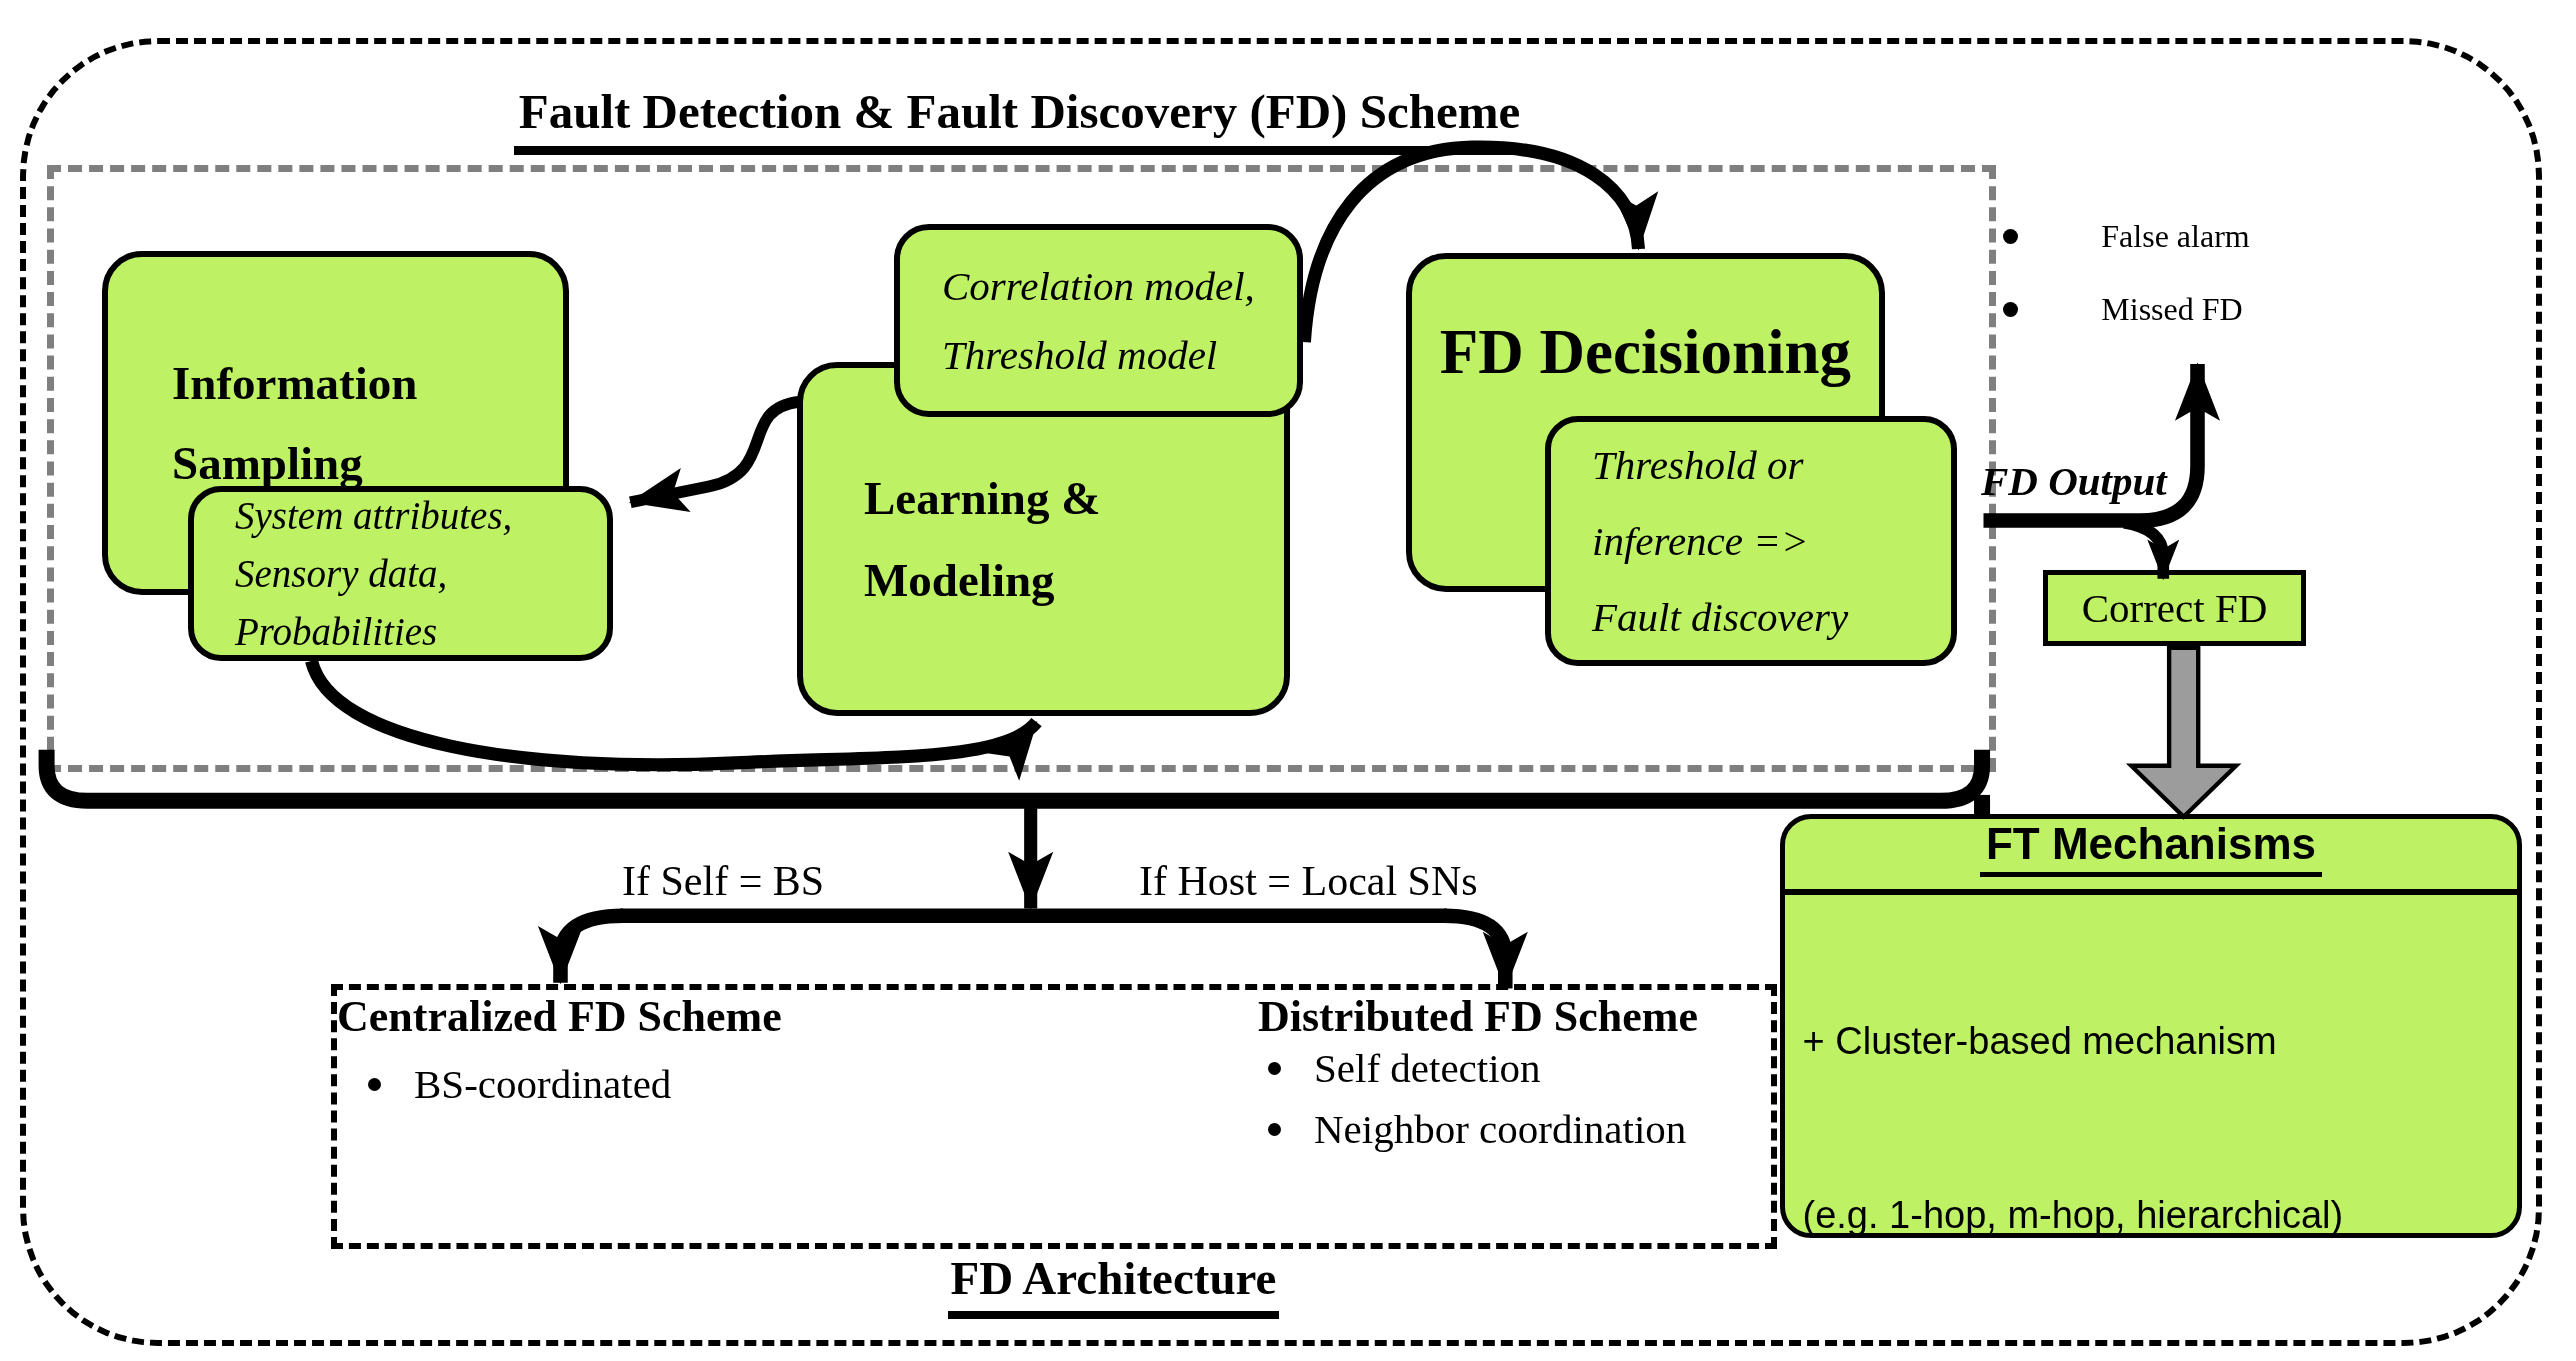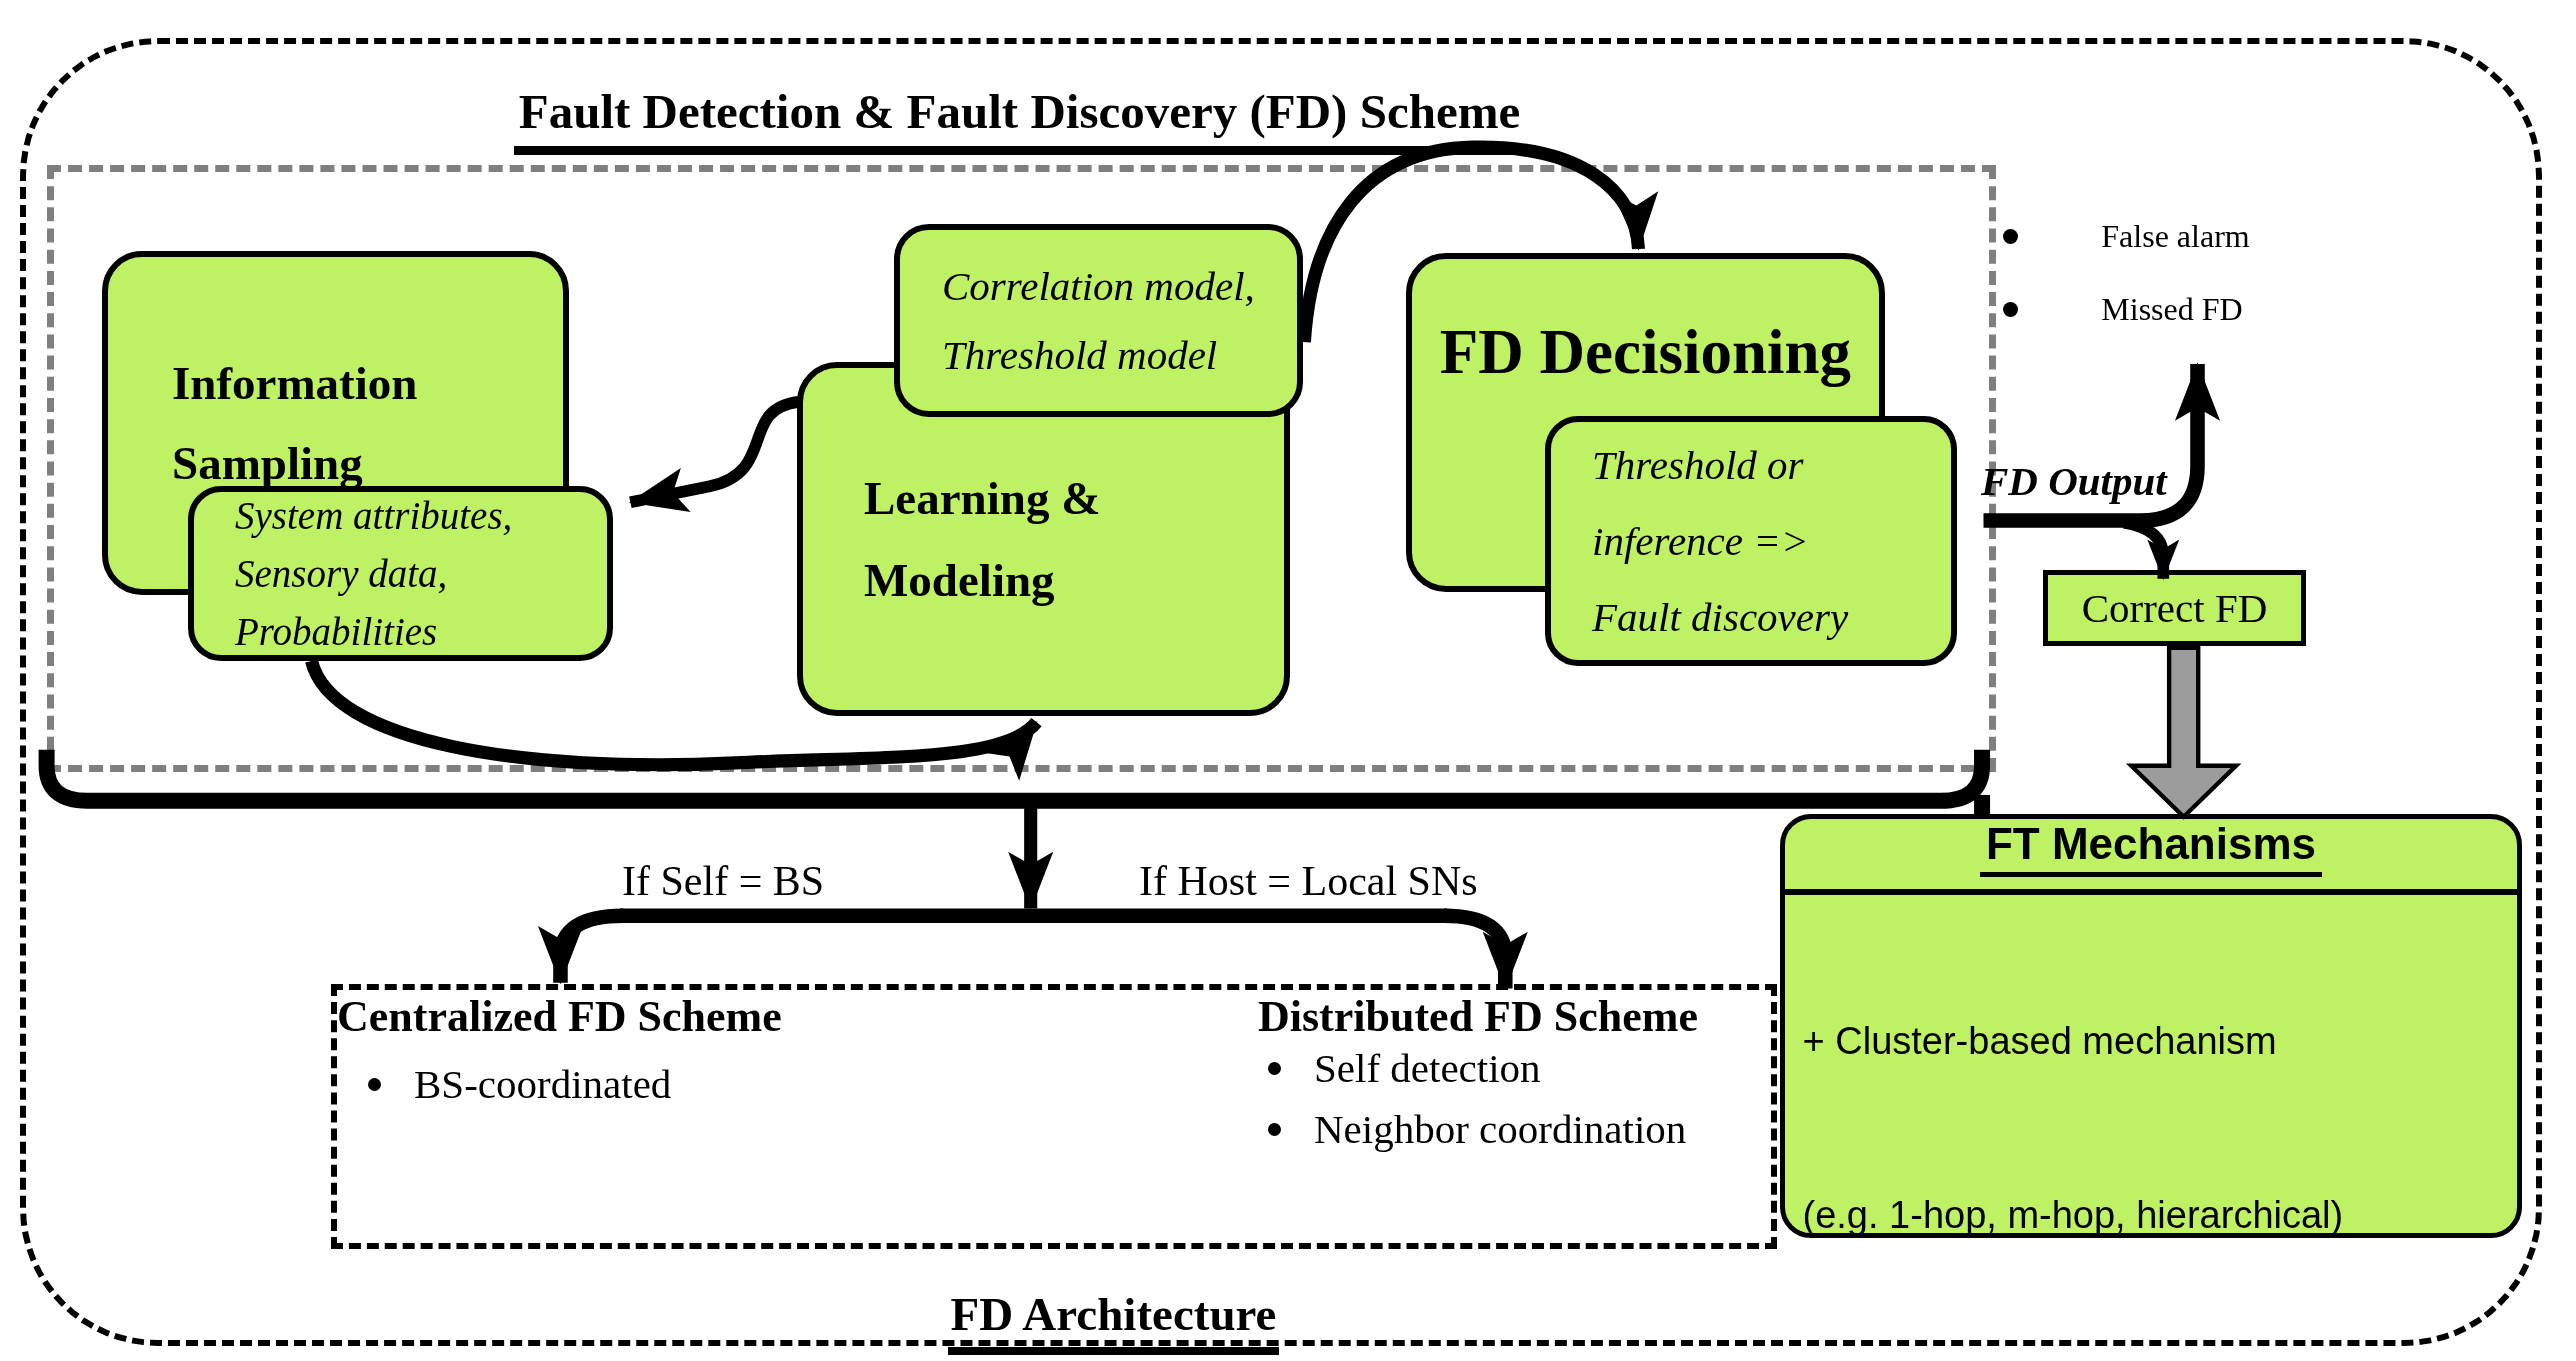--- a/index.html
+++ b/index.html
@@ -46,21 +46,21 @@
   .dot{width:15.3px;height:15.3px;border-radius:50%;background:#000;flex:0 0 auto;}
   .out-bullet{font-size:32px;gap:48px;}
   .out-bullet .dot{margin-right:35px;}
   .fd-output{font-weight:bold;font-style:italic;font-size:41px;}
   .if-host{font-size:42px;}
   .sec-title{font-weight:bold;font-size:44px;}
   .sec-bullet{font-size:41px;}
   .sec-bullet .dot{width:13px;height:13px;margin-right:33px;}
   .arch-label-wrap{position:absolute;left:924px;top:1251px;width:379px;text-align:center;z-index:4;}
   .arch-label{display:inline-block;font-weight:bold;font-size:47px;
-    border-bottom:8px solid #000;padding:0 2.9px 5.8px 2.9px;margin-top:36px;}
+    border-bottom:8px solid #000;padding:0 2.9px 5.8px 2.9px;}
   svg.overlay{position:absolute;left:0;top:0;z-index:10;pointer-events:none;}
 </style>
 </head>
 <body>
 
 <div class="canvas">
 
   <div class="outer-border"></div>
 
   <div class="title-wrap">

